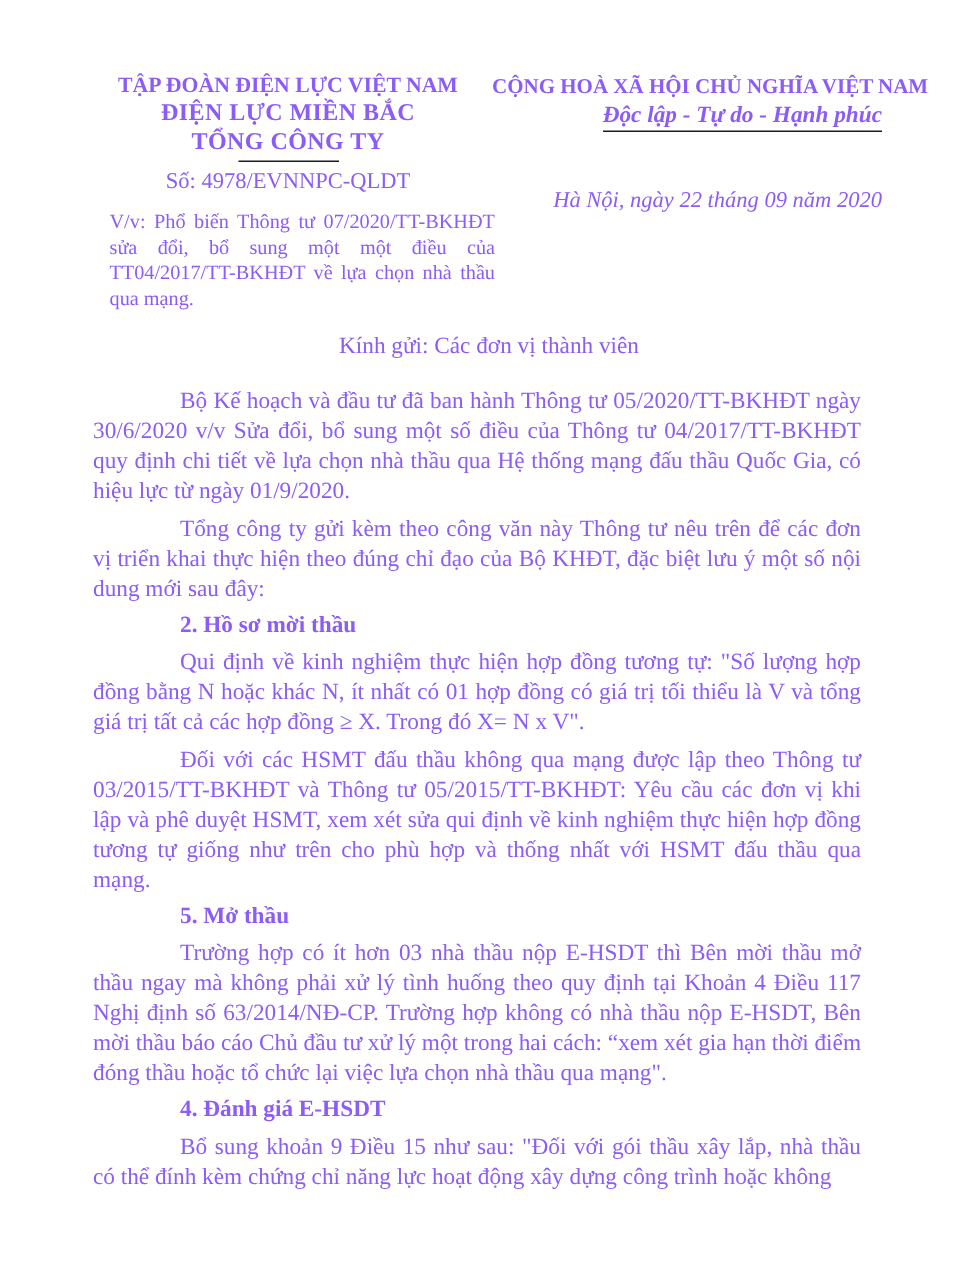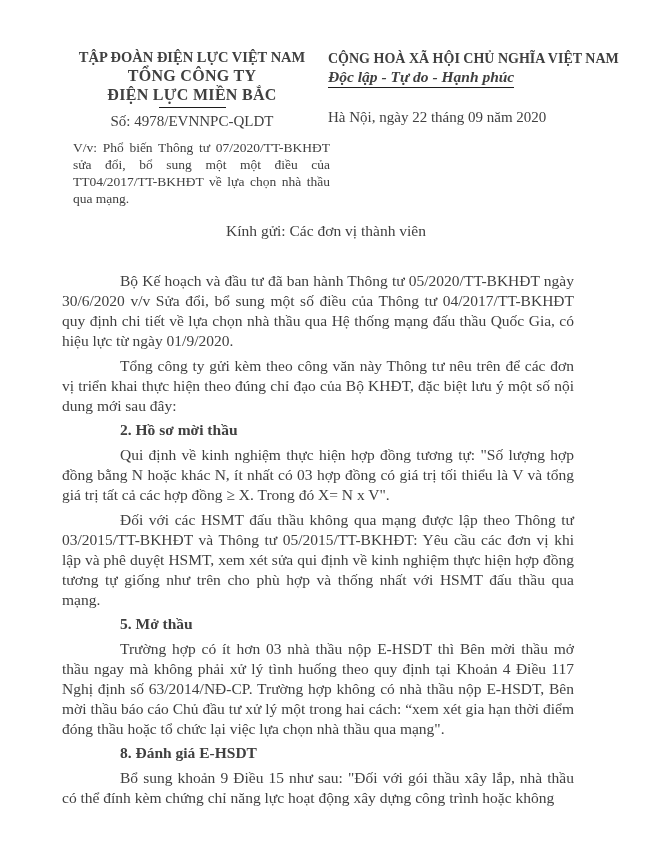--- a/index.html
+++ b/index.html
@@ -5,21 +5,21 @@
   html, body {
     margin: 0;
     padding: 0;
     background: #ffffff;
   }
   .page {
     position: relative;
     width: 650px;
     height: 850px;
     background: #ffffff;
-    color: #404040;
+    color: #8b5cf6;
     font-family: "Liberation Serif", serif;
     overflow: hidden;
   }
 
   
   .org-left {
     position: absolute;
     top: 48px;
     left: 62px;
     width: 260px;
@@ -49,41 +49,42 @@
     line-height: 19px;
     white-space: nowrap;
   }
 
   
   .org-right {
     position: absolute;
     top: 50px;
     left: 328px;
     width: 260px;
-    text-align: left;
+    text-align: right;
   }
   .motto1 {
     font-weight: bold;
     font-size: 14px;
     line-height: 17px;
     white-space: nowrap;
   }
   .motto2 {
     display: inline-block;
     font-weight: bold;
     font-size: 15.5px;
     line-height: 19px;
     padding-bottom: 1px;
     border-bottom: 1.6px solid #1c1c1c;
     white-space: nowrap;
     font-style: italic;
   }
   .place-date {
+    font-style: italic;
     font-size: 15px;
-    margin-top: 21px;
+    margin-top: 38px;
     white-space: nowrap;
   }
 
   
   .subject {
     position: absolute;
     top: 139px;
     left: 73px;
     width: 257px;
     font-size: 13.5px;
@@ -95,64 +96,64 @@
   .doc-body {
     position: absolute;
     top: 221px;
     left: 62px;
     width: 528px;
     font-size: 15.5px;
     line-height: 20px;
   }
   .salutation {
     text-align: center;
-    margin: 0 0 30px 0;
+    margin: 0 0 17px 0;
   }
   .para {
     margin: 5px 16px 0 0;
     text-align: justify;
     text-indent: 58px;
   }
   .heading {
     margin: 4px 0 0 0;
     font-weight: bold;
     text-indent: 58px;
   }
 </style>
 </head>
 <body>
 
 <div class="page">
 
   <div class="org-left">
     <div class="org-parent">TẬP ĐOÀN ĐIỆN LỰC VIỆT NAM</div>
+    <div class="org-name">ĐIỆN LỰC MIỀN BẮC</div>
     <div class="org-name">TỔNG CÔNG TY</div>
-    <div class="org-name">ĐIỆN LỰC MIỀN BẮC</div>
     <div class="org-underline"></div>
     <div class="doc-number">Số: 4978/EVNNPC-QLDT</div>
   </div>
 
   <div class="org-right">
     <div class="motto1">CỘNG HOÀ XÃ HỘI CHỦ NGHĨA VIỆT NAM</div>
     <div>
       <span class="motto2">Độc lập - Tự do - Hạnh phúc</span>
     </div>
     <div class="place-date">Hà Nội, ngày 22 tháng 09 năm 2020</div>
   </div>
 
   <div class="subject">V/v: Phổ biến Thông tư 07/2020/TT-BKHĐT sửa đổi, bổ sung một một điều của TT04/2017/TT-BKHĐT về lựa chọn nhà thầu qua mạng.</div>
 
   <div class="doc-body">
     <div class="salutation">Kính gửi: Các đơn vị thành viên</div>
     <div id="body-blocks">
         <div class="para">Bộ Kế hoạch và đầu tư đã ban hành Thông tư 05/2020/TT-BKHĐT ngày 30/6/2020 v/v Sửa đổi, bổ sung một số điều của Thông tư 04/2017/TT-BKHĐT quy định chi tiết về lựa chọn nhà thầu qua Hệ thống mạng đấu thầu Quốc Gia, có hiệu lực từ ngày 01/9/2020.</div>
         <div class="para">Tổng công ty gửi kèm theo công văn này Thông tư nêu trên để các đơn vị triển khai thực hiện theo đúng chỉ đạo của Bộ KHĐT, đặc biệt lưu ý một số nội dung mới sau đây:</div>
         <div class="heading">2. Hồ sơ mời thầu</div>
-        <div class="para">Qui định về kinh nghiệm thực hiện hợp đồng tương tự: "Số lượng hợp đồng bằng N hoặc khác N, ít nhất có 03 hợp đồng có giá trị tối thiểu là V và tổng giá trị tất cả các hợp đồng ≥ X. Trong đó X= N x V".</div>
+        <div class="para">Qui định về kinh nghiệm thực hiện hợp đồng tương tự: "Số lượng hợp đồng bằng N hoặc khác N, ít nhất có 01 hợp đồng có giá trị tối thiểu là V và tổng giá trị tất cả các hợp đồng ≥ X. Trong đó X= N x V".</div>
         <div class="para">Đối với các HSMT đấu thầu không qua mạng được lập theo Thông tư 03/2015/TT-BKHĐT và Thông tư 05/2015/TT-BKHĐT: Yêu cầu các đơn vị khi lập và phê duyệt HSMT, xem xét sửa qui định về kinh nghiệm thực hiện hợp đồng tương tự giống như trên cho phù hợp và thống nhất với HSMT đấu thầu qua mạng.</div>
         <div class="heading">5. Mở thầu</div>
         <div class="para">Trường hợp có ít hơn 03 nhà thầu nộp E-HSDT thì Bên mời thầu mở thầu ngay mà không phải xử lý tình huống theo quy định tại Khoản 4 Điều 117 Nghị định số 63/2014/NĐ-CP. Trường hợp không có nhà thầu nộp E-HSDT, Bên mời thầu báo cáo Chủ đầu tư xử lý một trong hai cách: “xem xét gia hạn thời điểm đóng thầu hoặc tổ chức lại việc lựa chọn nhà thầu qua mạng".</div>
-        <div class="heading">8. Đánh giá E-HSDT</div>
+        <div class="heading">4. Đánh giá E-HSDT</div>
         <div class="para">Bổ sung khoản 9 Điều 15 như sau: "Đối với gói thầu xây lắp, nhà thầu có thể đính kèm chứng chỉ năng lực hoạt động xây dựng công trình hoặc không</div>
       </div>
   </div>
 
 </div>
 
 </body></html>

